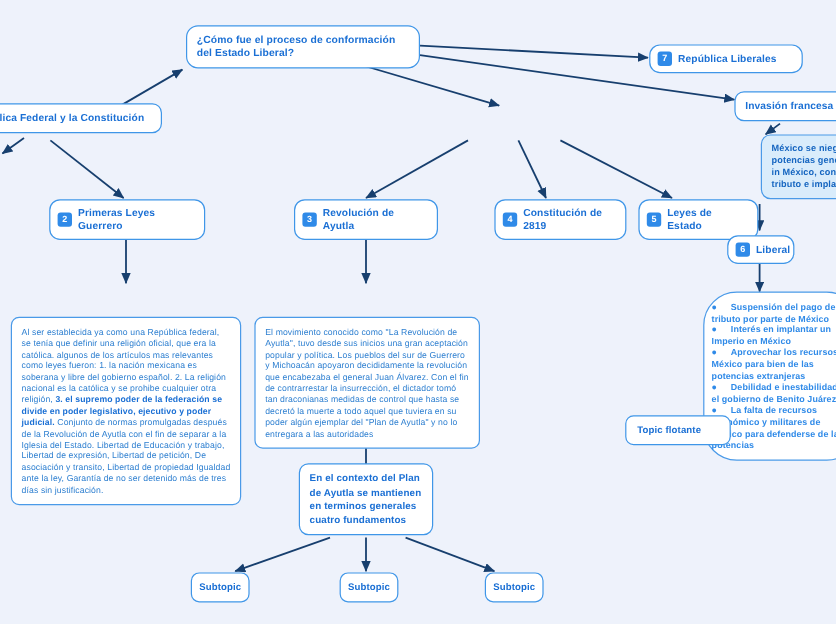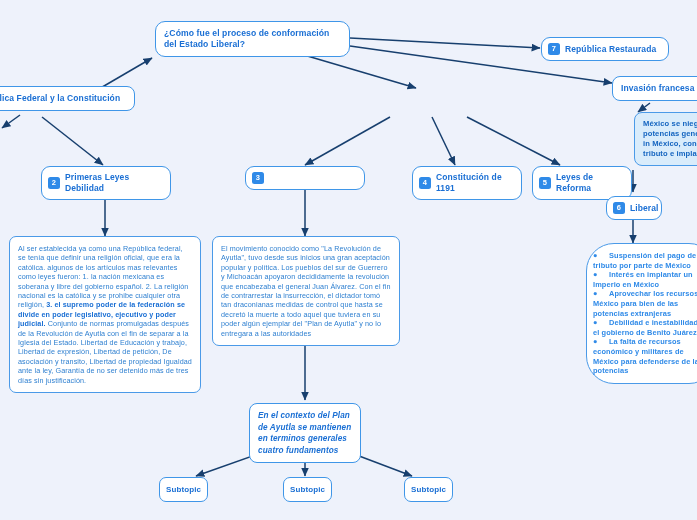--- a/index.html
+++ b/index.html
@@ -49,20 +49,21 @@
     flex:0 0 auto;
   }
   .node.note{
     font-weight:normal;
     color:#2d7fd0;
     font-size:7.2px;
     line-height:9.4px;
     padding:7px 8px;
     border-radius:7px;
     border-color:#4a9ae8;
+    margin-top:28px;
   }
   .node.note b{font-weight:bold;color:#1a6fd4;}
   .node.bullets{
     font-weight:bold;
     color:#2f8ae8;
     font-size:7.4px;
     line-height:9.6px;
     padding:7px 6px 7px 6px;
     border-color:#4a9ae8;
   }
@@ -141,53 +142,54 @@
       <path d="M338,448 L412,476"></path>
     </g>
   </svg>
 
   <div class="node root" style="left:155px;top:21px;width:195px;">
     <span>¿Cómo fue el proceso de conformación del Estado Liberal?</span>
   </div>
 
   <div class="node topic" style="left:541px;top:37px;width:128px;">
     <span class="badge">7</span>
-    <span>República Restaurada</span>
+    <span>República Liberales</span>
   </div>
 
   <div class="node" style="left:-20px;top:86px;width:155px;">
     <span>ública Federal y la Constitución</span>
   </div>
 
 
   <div class="node" style="left:612px;top:76px;width:110px;">
     <span>Invasión francesa y</span>
   </div>
 
   <div class="node filled" style="left:634px;top:112px;width:105px;">
     <span>México se nieg las potencias genera una in México, con el tributo e impla país.</span>
   </div>
 
   <div class="node topic" style="left:41px;top:166px;width:130px;">
     <span class="badge">2</span>
-    <span>Primeras Leyes Debilidad</span>
+    <span>Primeras Leyes Guerrero</span>
   </div>
 
   <div class="node topic" style="left:245px;top:166px;width:120px;">
     <span class="badge">3</span>
+    <span>Revolución de Ayutla</span>
   </div>
 
   <div class="node topic" style="left:412px;top:166px;width:110px;">
     <span class="badge">4</span>
-    <span>Constitución de 1191</span>
+    <span>Constitución de 2819</span>
   </div>
 
   <div class="node topic" style="left:532px;top:166px;width:100px;">
     <span class="badge">5</span>
-    <span>Leyes de Reforma</span>
+    <span>Leyes de Estado</span>
   </div>
 
   <div class="node topic" style="left:606px;top:196px;width:56px;">
     <span class="badge">6</span>
     <span>Liberal</span>
   </div>
 
   <div class="node note" style="left:9px;top:236px;width:192px;">
     <span>Al ser establecida ya como una República federal, se tenía que definir una religión oficial, que era la católica. algunos de los artículos mas relevantes como leyes fueron: 1. la nación mexicana es soberana y libre del gobierno español. 2. La religión nacional es la católica y se prohibe cualquier otra religión, </span><b>3. el supremo poder de la federación se divide en poder legislativo, ejecutivo y poder judicial.</b><span> Conjunto de normas promulgadas después de la Revolución de Ayutla con el fin de separar a la Iglesia del Estado. Libertad de Educación y trabajo, Libertad de expresión, Libertad de petición, De asociación y transito, Libertad de propiedad Igualdad ante la ley, Garantía de no ser detenido más de tres días sin justificación.</span>
   </div>
@@ -197,22 +199,25 @@
   </div>
 
   <div class="node bullets" style="left:586px;top:243px;width:131px;border-radius:28px;">
     <span class="bul"><span class="dot">●</span><span>Suspensión del pago de tributo por parte de México</span></span>
     <span class="bul"><span class="dot">●</span><span>Interés en implantar un Imperio en México</span></span>
     <span class="bul"><span class="dot">●</span><span>Aprovechar los recursos de México para bien de las potencias extranjeras</span></span>
     <span class="bul"><span class="dot">●</span><span>Debilidad e inestabilidad en el gobierno de Benito Juárez</span></span>
     <span class="bul"><span class="dot">●</span><span>La falta de recursos económico y militares de México para defenderse de las potencias</span></span>
   </div>
 
-
-  <div class="node statement" style="left:249px;top:403px;width:112px;font-style:italic;">
+  <div class="node floating" style="left:521px;top:346px;width:88px;">
+    <span>Topic flotante</span>
+  </div>
+
+  <div class="node statement" style="left:249px;top:386px;width:112px;">
     <span>En el contexto del Plan de Ayutla se mantienen en terminos generales cuatro fundamentos</span>
   </div>
 
   <div class="node sub" style="left:159px;top:477px;">
     <span>Subtopic</span>
   </div>
   <div class="node sub" style="left:283px;top:477px;">
     <span>Subtopic</span>
   </div>
   <div class="node sub" style="left:404px;top:477px;">

